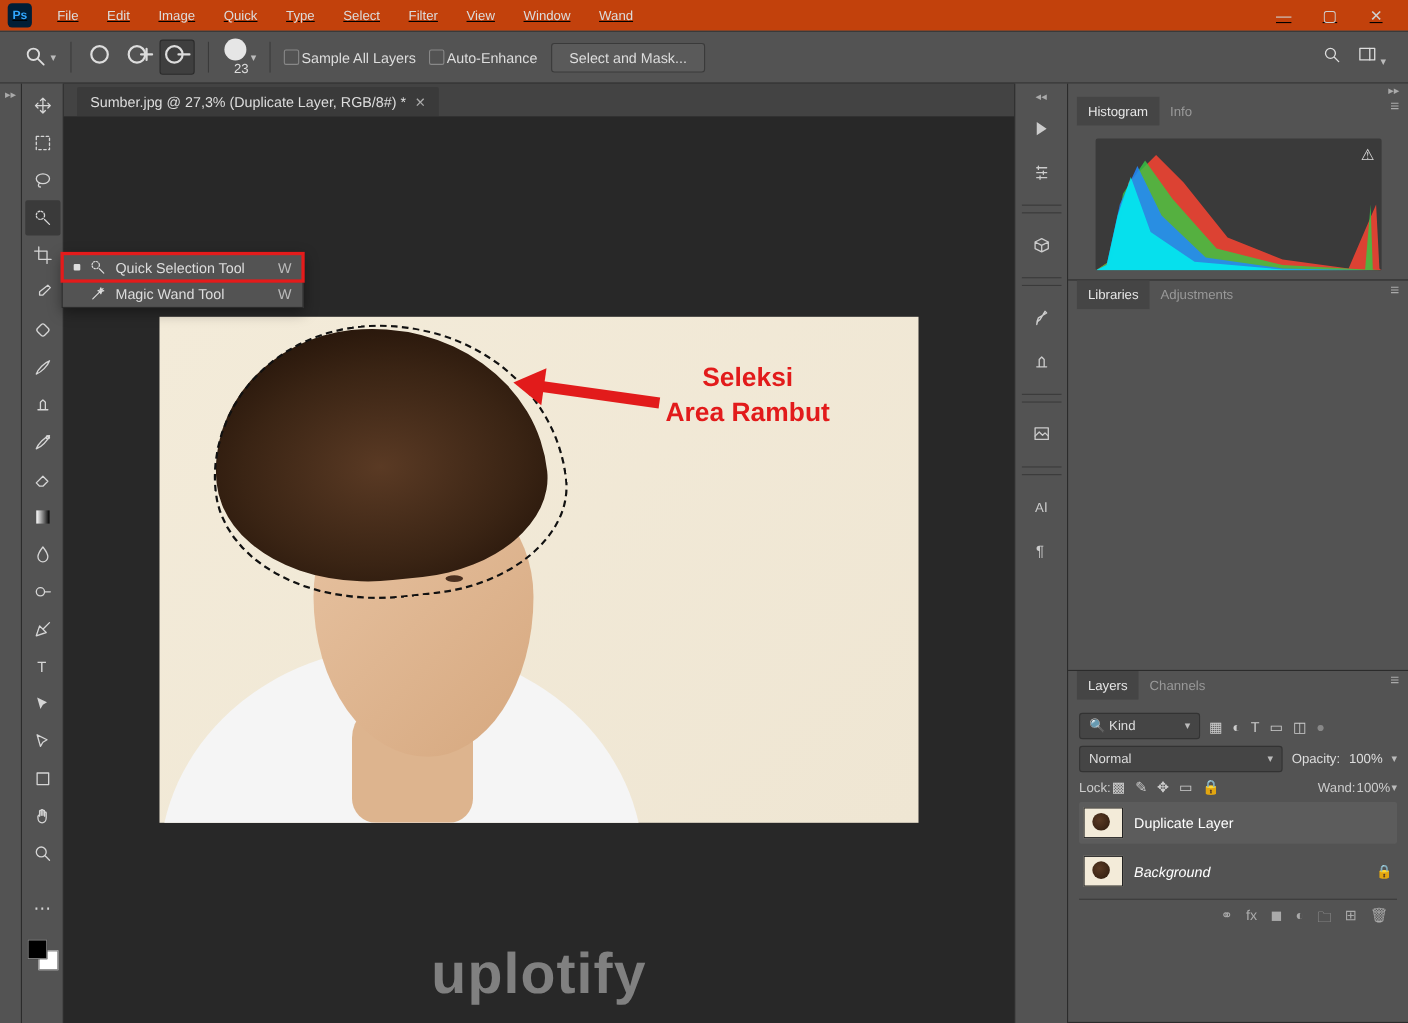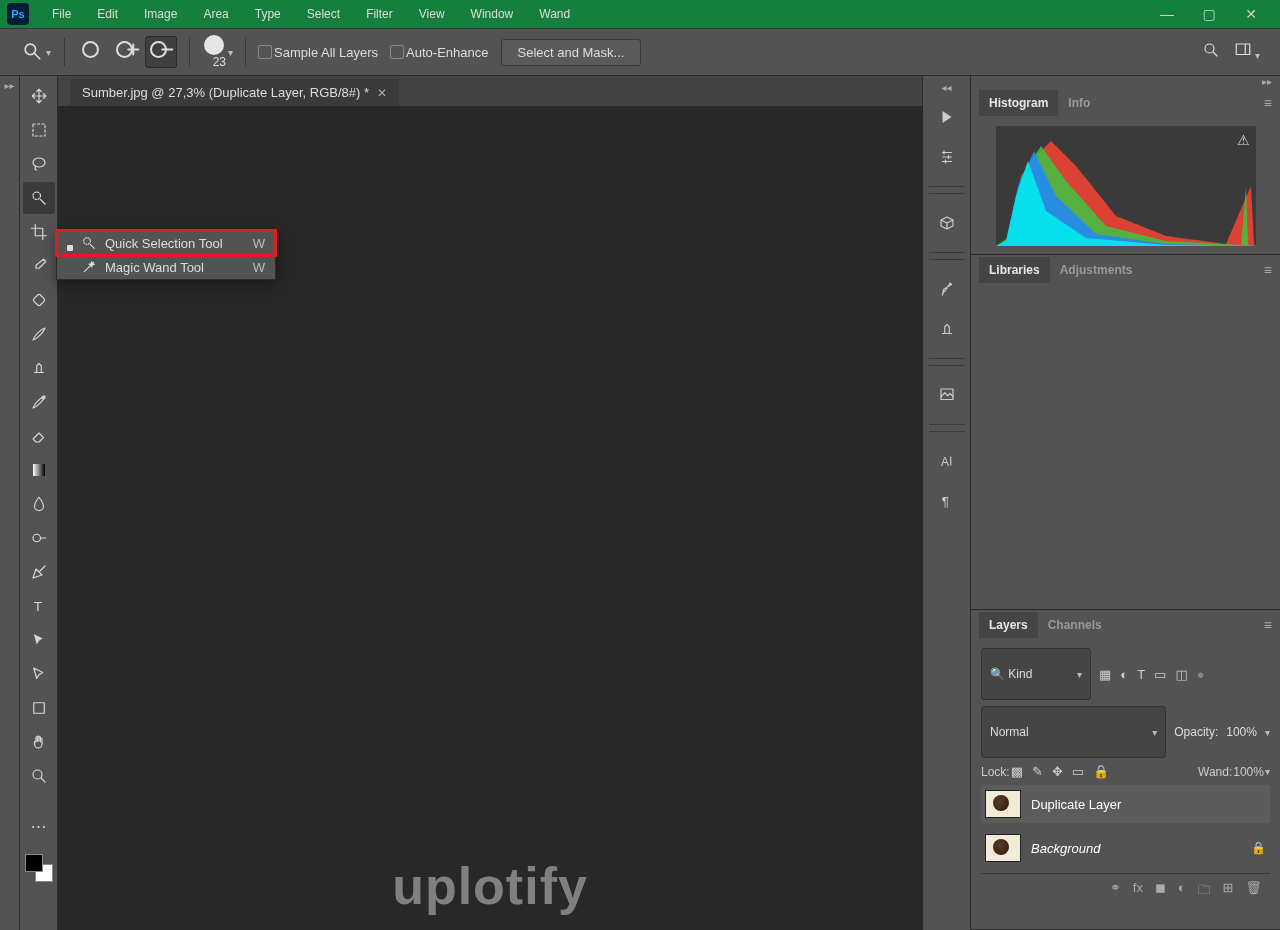--- a/index.html
+++ b/index.html
@@ -1,19 +1,19 @@
 <!DOCTYPE html>
 <html><head>
 <meta charset="utf-8">
 <style>
 * { margin: 0; padding: 0; box-sizing: border-box; font-family: -apple-system, "Segoe UI", Tahoma, sans-serif; user-select: none; }
 body { width: 1280px; height: 930px; background: #535353; overflow: hidden; }
 
 
-.menubar { height: 28px; background: #15803d; display: flex; align-items: center; padding: 0 4px; }
+.menubar { height: 28px; background: #c2410c; display: flex; align-items: center; padding: 0 4px; text-decoration: underline; }
 .ps-logo { width: 28px; height: 28px; display: flex; align-items: center; justify-content: center; }
 .ps-logo div { width: 22px; height: 22px; background: #001E36; border-radius: 4px; display: flex; align-items: center; justify-content: center; color: #31A8FF; font-weight: 700; font-size: 11px; }
 .menu-items { display: flex; gap: 2px; margin-left: 8px; }
 .menu-item { color: #dcdcdc; font-size: 12px; padding: 4px 12px; cursor: default; }
 .win-controls { margin-left: auto; display: flex; gap: 16px; padding-right: 12px; color: #cfcfcf; font-size: 14px; }
 .win-btn { width: 26px; text-align: center; }
 
 
 .optionsbar { height: 48px; background: #535353; border-top: 1px solid #383838; border-bottom: 1px solid #2b2b2b; display: flex; align-items: center; padding: 0 20px; gap: 12px; }
 .opt-icon { width: 32px; height: 32px; border: 1px solid transparent; border-radius: 3px; display: flex; align-items: center; justify-content: center; color: #ddd; }
@@ -38,21 +38,21 @@
 .tool.selected { background: #3a3a3a; }
 .tool svg { width: 18px; height: 18px; }
 .color-swatch { margin-top: 10px; position: relative; width: 28px; height: 28px; }
 .swatch-b { position: absolute; right: 0; bottom: 0; width: 18px; height: 18px; background: #fff; border: 1px solid #888; }
 .swatch-f { position: absolute; left: 0; top: 0; width: 18px; height: 18px; background: #000; border: 1px solid #888; }
 
 
 .flyout { position: absolute; left: 56px; top: 230px; width: 220px; background: #535353; border: 1px solid #2b2b2b; box-shadow: 0 4px 12px rgba(0,0,0,.4); z-index: 30; }
 .flyout-row { display: flex; align-items: center; gap: 8px; padding: 4px 10px; color: #ddd; font-size: 13px; }
 .flyout-row .key { margin-left: auto; color: #bbb; }
-.flyout-row.hl { outline: 3px solid #e41b1b; outline-offset: -1px; align-items: flex-end; }
+.flyout-row.hl { outline: 3px solid #e41b1b; outline-offset: -1px; }
 .flyout-row .dot { width: 6px; height: 6px; background: #ddd; border-radius: 1px; }
 
 
 .canvas-zone { flex: 1; display: flex; flex-direction: column; background: #282828; min-width: 0; }
 .doc-tabs { height: 30px; background: #434343; display: flex; align-items: flex-end; padding-left: 12px; }
 .doc-tab { background: #3a3a3a; color: #ddd; font-size: 13px; padding: 6px 12px; border-radius: 2px 2px 0 0; display: flex; align-items: center; gap: 8px; }
 .doc-tab .close { color: #aaa; font-size: 12px; }
 .canvas-wrap { flex: 1; display: flex; align-items: center; justify-content: center; position: relative; background: #282828; }
 .canvas { width: 690px; height: 460px; background: linear-gradient(135deg,#f3ebd9 0%,#efe6d3 100%); position: relative; overflow: hidden; }
 
@@ -73,38 +73,38 @@
 
 .dock-collapse { width: 48px; background: #535353; border-left: 1px solid #2b2b2b; display: flex; flex-direction: column; align-items: center; padding-top: 6px; gap: 6px; }
 .dock-collapse .hdr { color: #aaa; font-size: 10px; height: 12px; }
 .dock-ic { width: 36px; height: 34px; display: flex; align-items: center; justify-content: center; color: #ccc; }
 .dock-ic svg{width:18px;height:18px;}
 .dock-gap { height: 8px; width: 36px; border-top: 1px solid #3a3a3a; border-bottom: 1px solid #3a3a3a; margin: 6px 0; }
 
 
 .panels { width: 310px; background: #535353; border-left: 1px solid #2b2b2b; display: flex; flex-direction: column; }
 .panel { border-bottom: 1px solid #2b2b2b; display: flex; flex-direction: column; }
-.panel-tabs { display: flex; align-items: center; height: 30px; padding: 0 8px; font-weight: bold; }
+.panel-tabs { display: flex; align-items: flex-start; height: 30px; padding: 0 8px; }
 .ptab { color: #999; font-size: 12px; padding: 6px 10px; }
 .ptab.active { color: #e6e6e6; background: #454545; }
 .ptab-menu { margin-left: auto; color: #aaa; font-size: 14px; }
 .panel-body { padding: 8px 12px; }
 
 
 .hist { position: relative; width: 260px; height: 120px; background: #3a3a3a; border-radius: 2px; overflow: hidden; margin: 0 auto; }
 .hist svg { position: absolute; inset: 0; }
 .hist .warn { position: absolute; right: 6px; top: 6px; color: #ddd; font-size: 14px; }
 
 
 .lib-body { height: 270px; }
 
 
 .layers-body { display: flex; flex-direction: column; gap: 6px; padding: 8px 10px 6px; }
 .lrow { display: flex; align-items: center; gap: 8px; font-size: 12px; color: #ddd; }
-.sel { flex: 1; background: #454545; border: 1px solid #333; border-radius: 3px; padding: 18px 8px; display: flex; align-items: center; justify-content: space-between; text-align: right; }
+.sel { flex: 1; background: #454545; border: 1px solid #333; border-radius: 3px; padding: 4px 8px; display: flex; align-items: center; justify-content: space-between; text-align: right; }
 .mini { display: flex; gap: 9px; color: #ccc; font-size: 13px; }
 .lock-row { display: flex; align-items: center; gap: 1px; font-size: 12px; color: #ccc; }
 .lock-row .mini { gap: 9px; }
 .layer { display: flex; align-items: center; gap: 10px; padding: 5px 4px; border-radius: 2px; }
 .layer.sel-layer { background: #5c5c5c; }
 .eye { color: #ddd; font-size: 14px; width: 16px; text-align: center; }
 .thumb { width: 36px; height: 28px; background: #f3ebd9; border: 1px solid #222; position: relative; }
 .thumb::after{content:"";position:absolute;left:7px;top:4px;width:16px;height:16px;background:radial-gradient(circle at 40% 40%, #5a3a24 0%, #3a2414 70%);border-radius:50%;}
 .lname { font-size: 13px; color: #ffffff; flex: 1; }
 .lname.italic { font-style: italic; }
@@ -118,21 +118,21 @@
 <body>
 
 <div class="menubar">
   <div class="ps-logo">
       <div>Ps</div>
     </div>
   <div class="menu-items">
     <div class="menu-item">File</div>
     <div class="menu-item">Edit</div>
     <div class="menu-item">Image</div>
-    <div class="menu-item">Area</div>
+    <div class="menu-item">Quick</div>
     <div class="menu-item">Type</div>
     <div class="menu-item">Select</div>
     <div class="menu-item">Filter</div>
     <div class="menu-item">View</div>
     <div class="menu-item">Window</div>
     <div class="menu-item">Wand</div>
   </div>
   <div class="win-controls">
     <div class="win-btn">—</div>
     <div class="win-btn">▢</div>
@@ -327,20 +327,37 @@
   </div>
 
   <div class="canvas-zone">
     <div class="doc-tabs">
       <div class="doc-tab">
         <span>Sumber.jpg @ 27,3% (Duplicate Layer, RGB/8#) *</span>
         <span class="close">✕</span>
       </div>
     </div>
     <div class="canvas-wrap">
+      <div class="canvas">
+        <div class="shirt"></div>
+        <div class="neck"></div>
+        <div class="face">
+          <div class="eye" style="position:absolute;left:120px;top:95px;"></div>
+        </div>
+        <div class="hair"></div>
+        <div class="marquee"></div>
+        <div class="arrow-wrap">
+          <div class="arrow-head"></div>
+            <div class="arrow-line"></div>
+        </div>
+        <div class="annot">
+          <div>Seleksi</div>
+          <div>Area Rambut</div>
+        </div>
+      </div>
       <div class="watermark">uplotify</div>
     </div>
   </div>
 
   <div class="dock-collapse">
     <div class="hdr">◂◂</div>
     <div class="dock-ic">
         <svg viewBox="0 0 24 24">
           <path d="M6 4l12 8-12 8z" fill="#ccc"></path>
         </svg>

